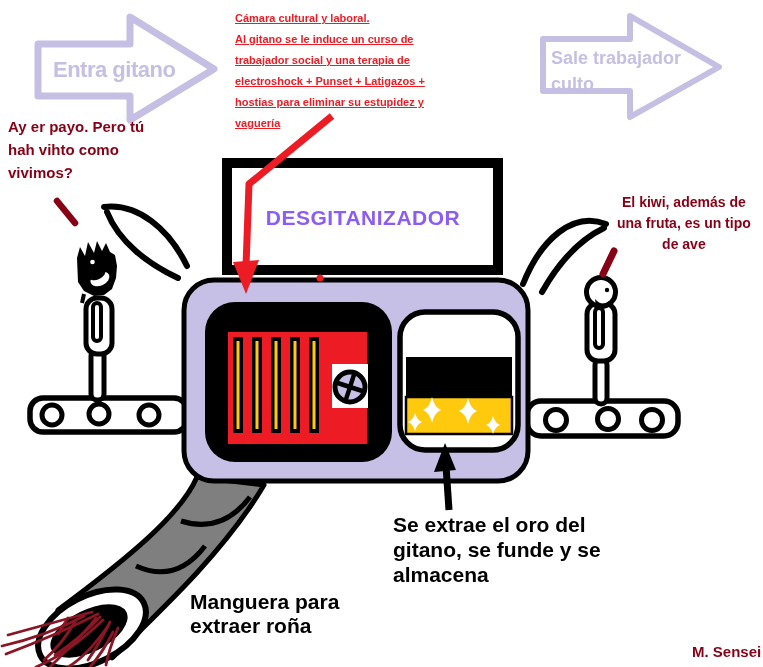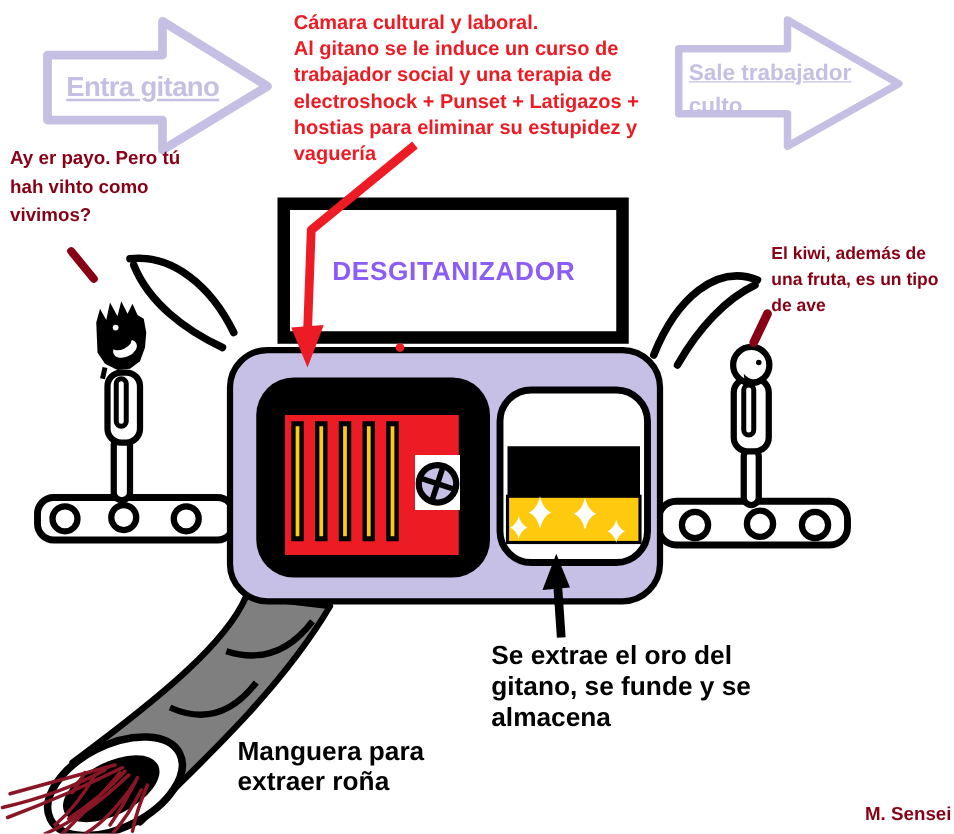--- a/index.html
+++ b/index.html
@@ -2,24 +2,24 @@
 <html><head>
 <meta charset="utf-8">
 <style>
   html,body{margin:0;padding:0;background:#ffffff;}
   #stage{
     position:relative;width:763px;height:667px;background:#ffffff;
     overflow:hidden;font-family:"Liberation Sans",sans-serif;font-weight:bold;
   }
   #art{position:absolute;left:0;top:0;}
   .note{position:absolute;white-space:pre-line;}
-  .red-note{color:#ed1c24;font-size:16px;line-height:21px;}
+  .red-note{color:#ed1c24;font-size:11px;line-height:21px;text-decoration:underline;}
   .maroon-note{color:#880015;}
   .black-note{color:#000000;font-size:21px;}
-  .lav{color:#c5bfe3;text-decoration:underline;}
+  .lav{color:#c5bfe3;}
   .machine-title{
     position:absolute;left:227px;top:206px;width:272px;text-align:center;
     color:#8b5cf6;font-size:21px;letter-spacing:0.5px;
   }
 </style>
 </head>
 <body>
 
 <div id="stage">
 
@@ -157,21 +157,21 @@
 Al gitano se le induce un curso de
 trabajador social y una terapia de
 electroshock + Punset + Latigazos +
 hostias para eliminar su estupidez y
 vaguería</div>
 
   <div class="note maroon-note" style="left:8px;top:115px;font-size:15px;line-height:23px;">Ay er payo. Pero tú
 hah vihto como
 vivimos?</div>
 
-  <div class="note maroon-note" style="left:617px;top:192px;font-size:14px;line-height:21px;">El kiwi, además de
+  <div class="note maroon-note" style="left:617px;top:192px;font-size:14px;line-height:21px;text-align:center;">El kiwi, además de
 una fruta, es un tipo
 de ave</div>
 
   <div class="machine-title">DESGITANIZADOR</div>
 
   <div class="note black-note" style="left:393px;top:512px;line-height:25px;">Se extrae el oro del
 gitano, se funde y se
 almacena</div>
 
   <div class="note black-note" style="left:190px;top:590px;line-height:24px;">Manguera para

